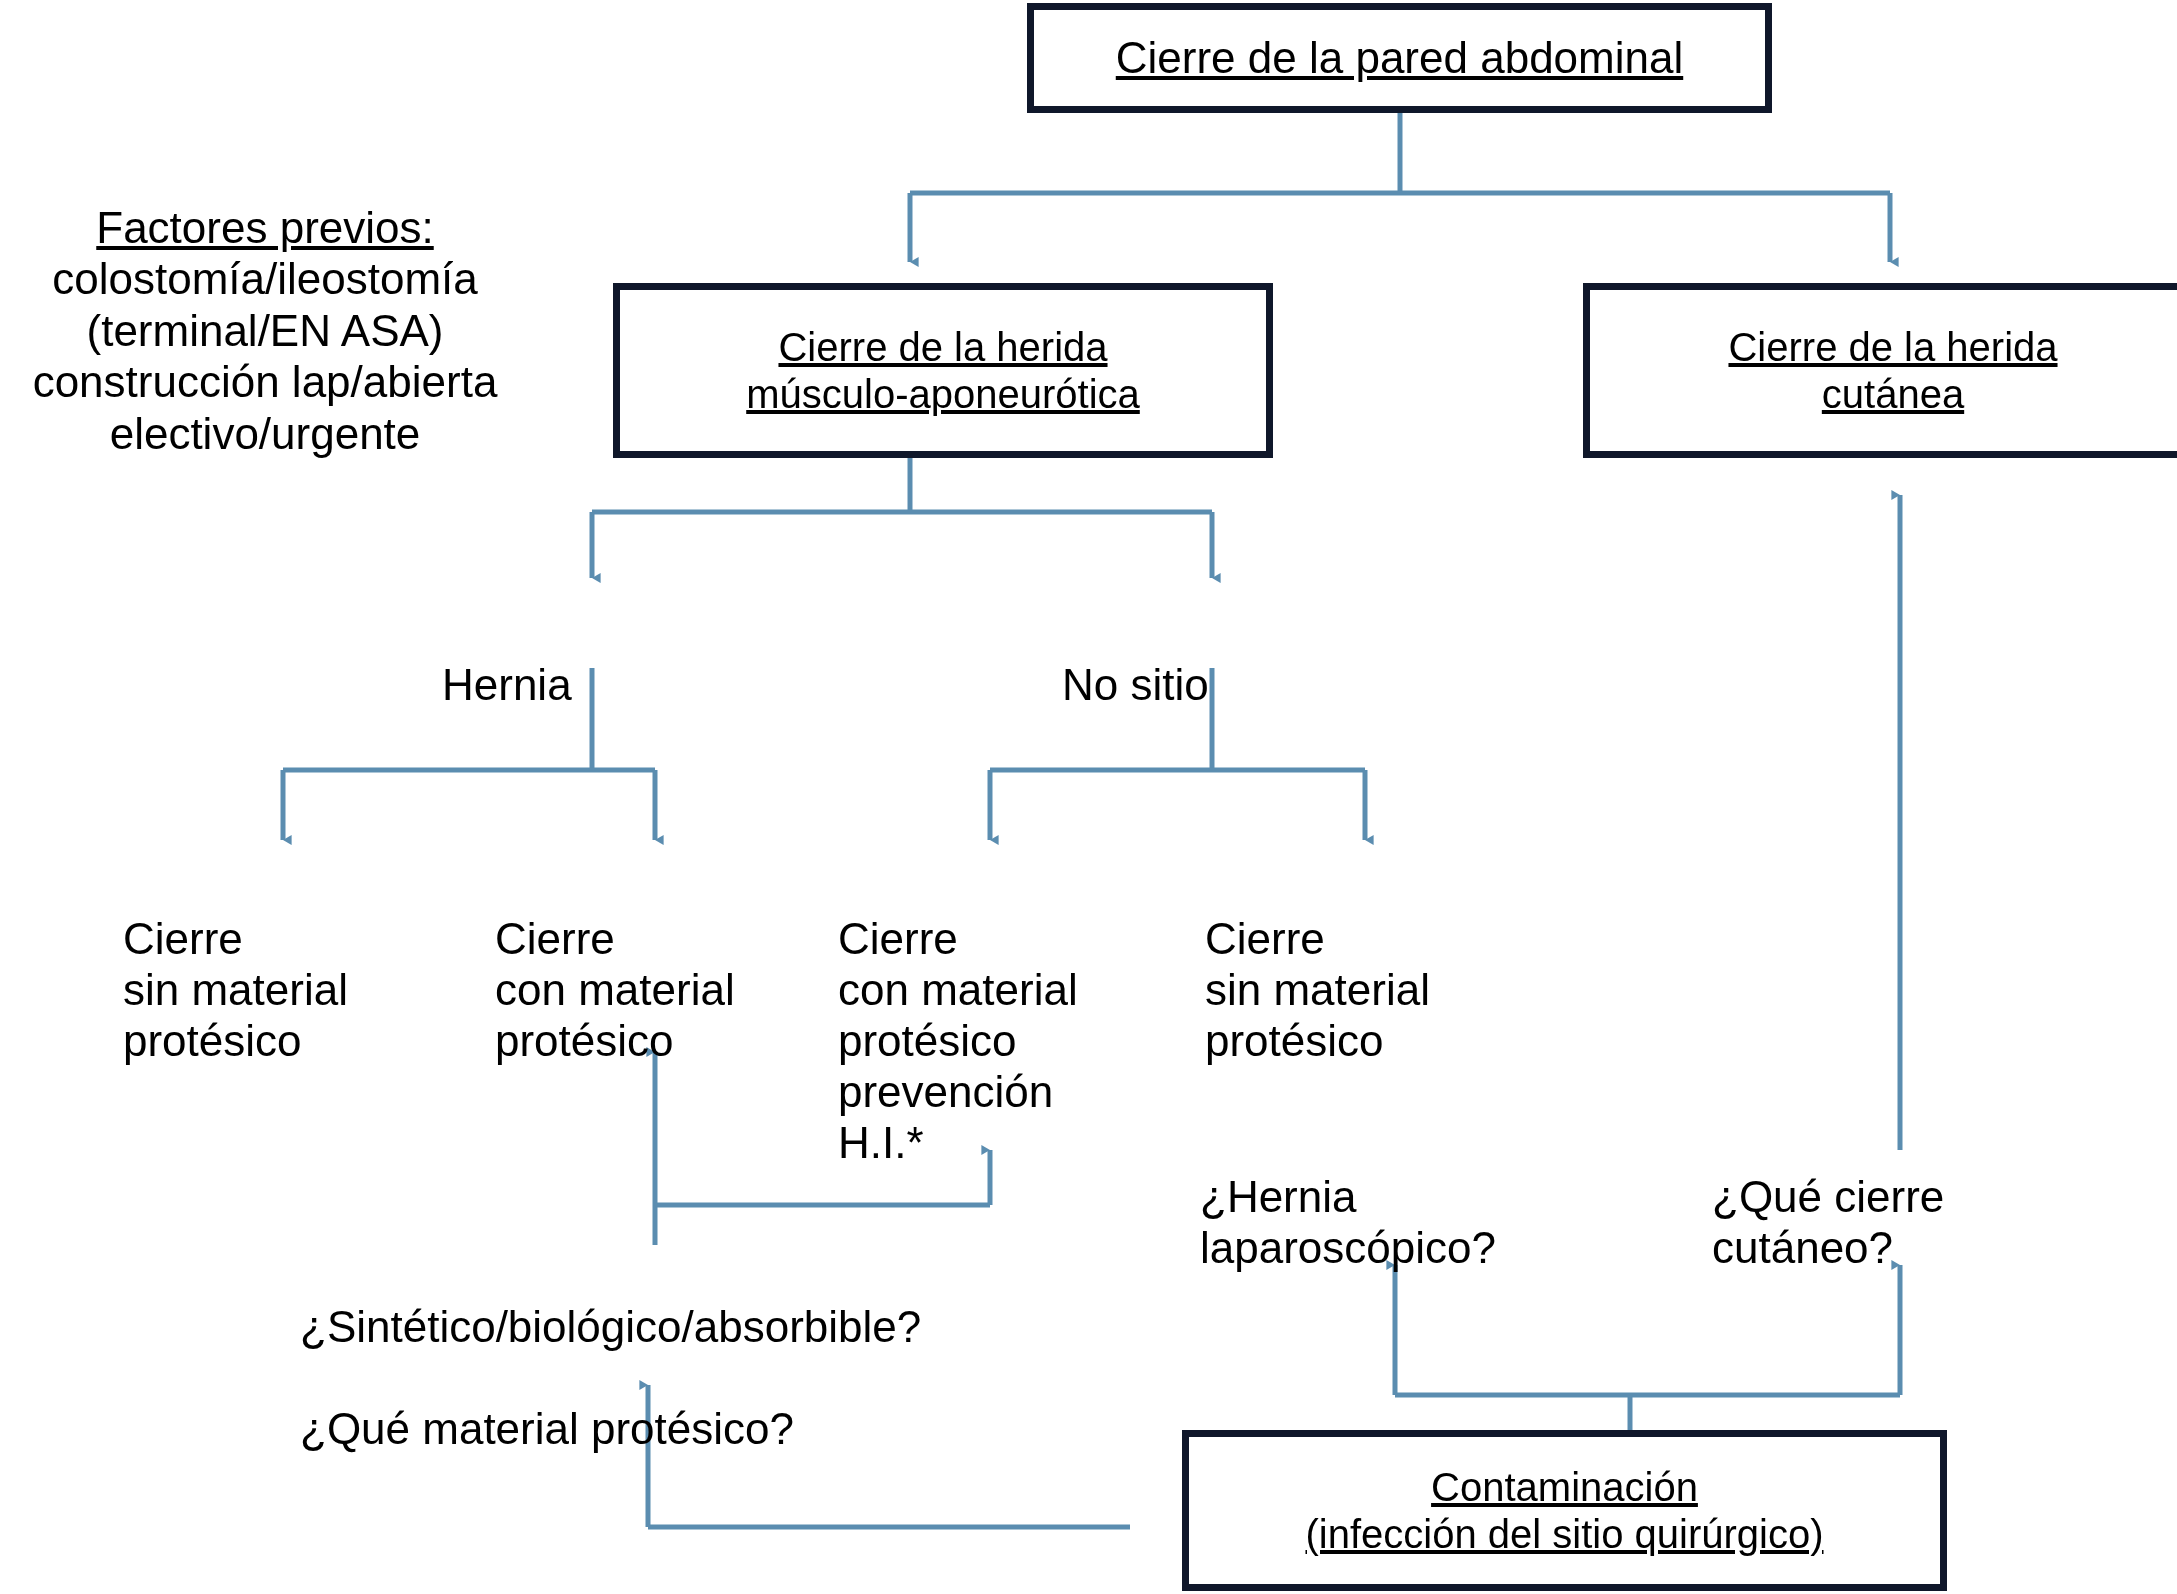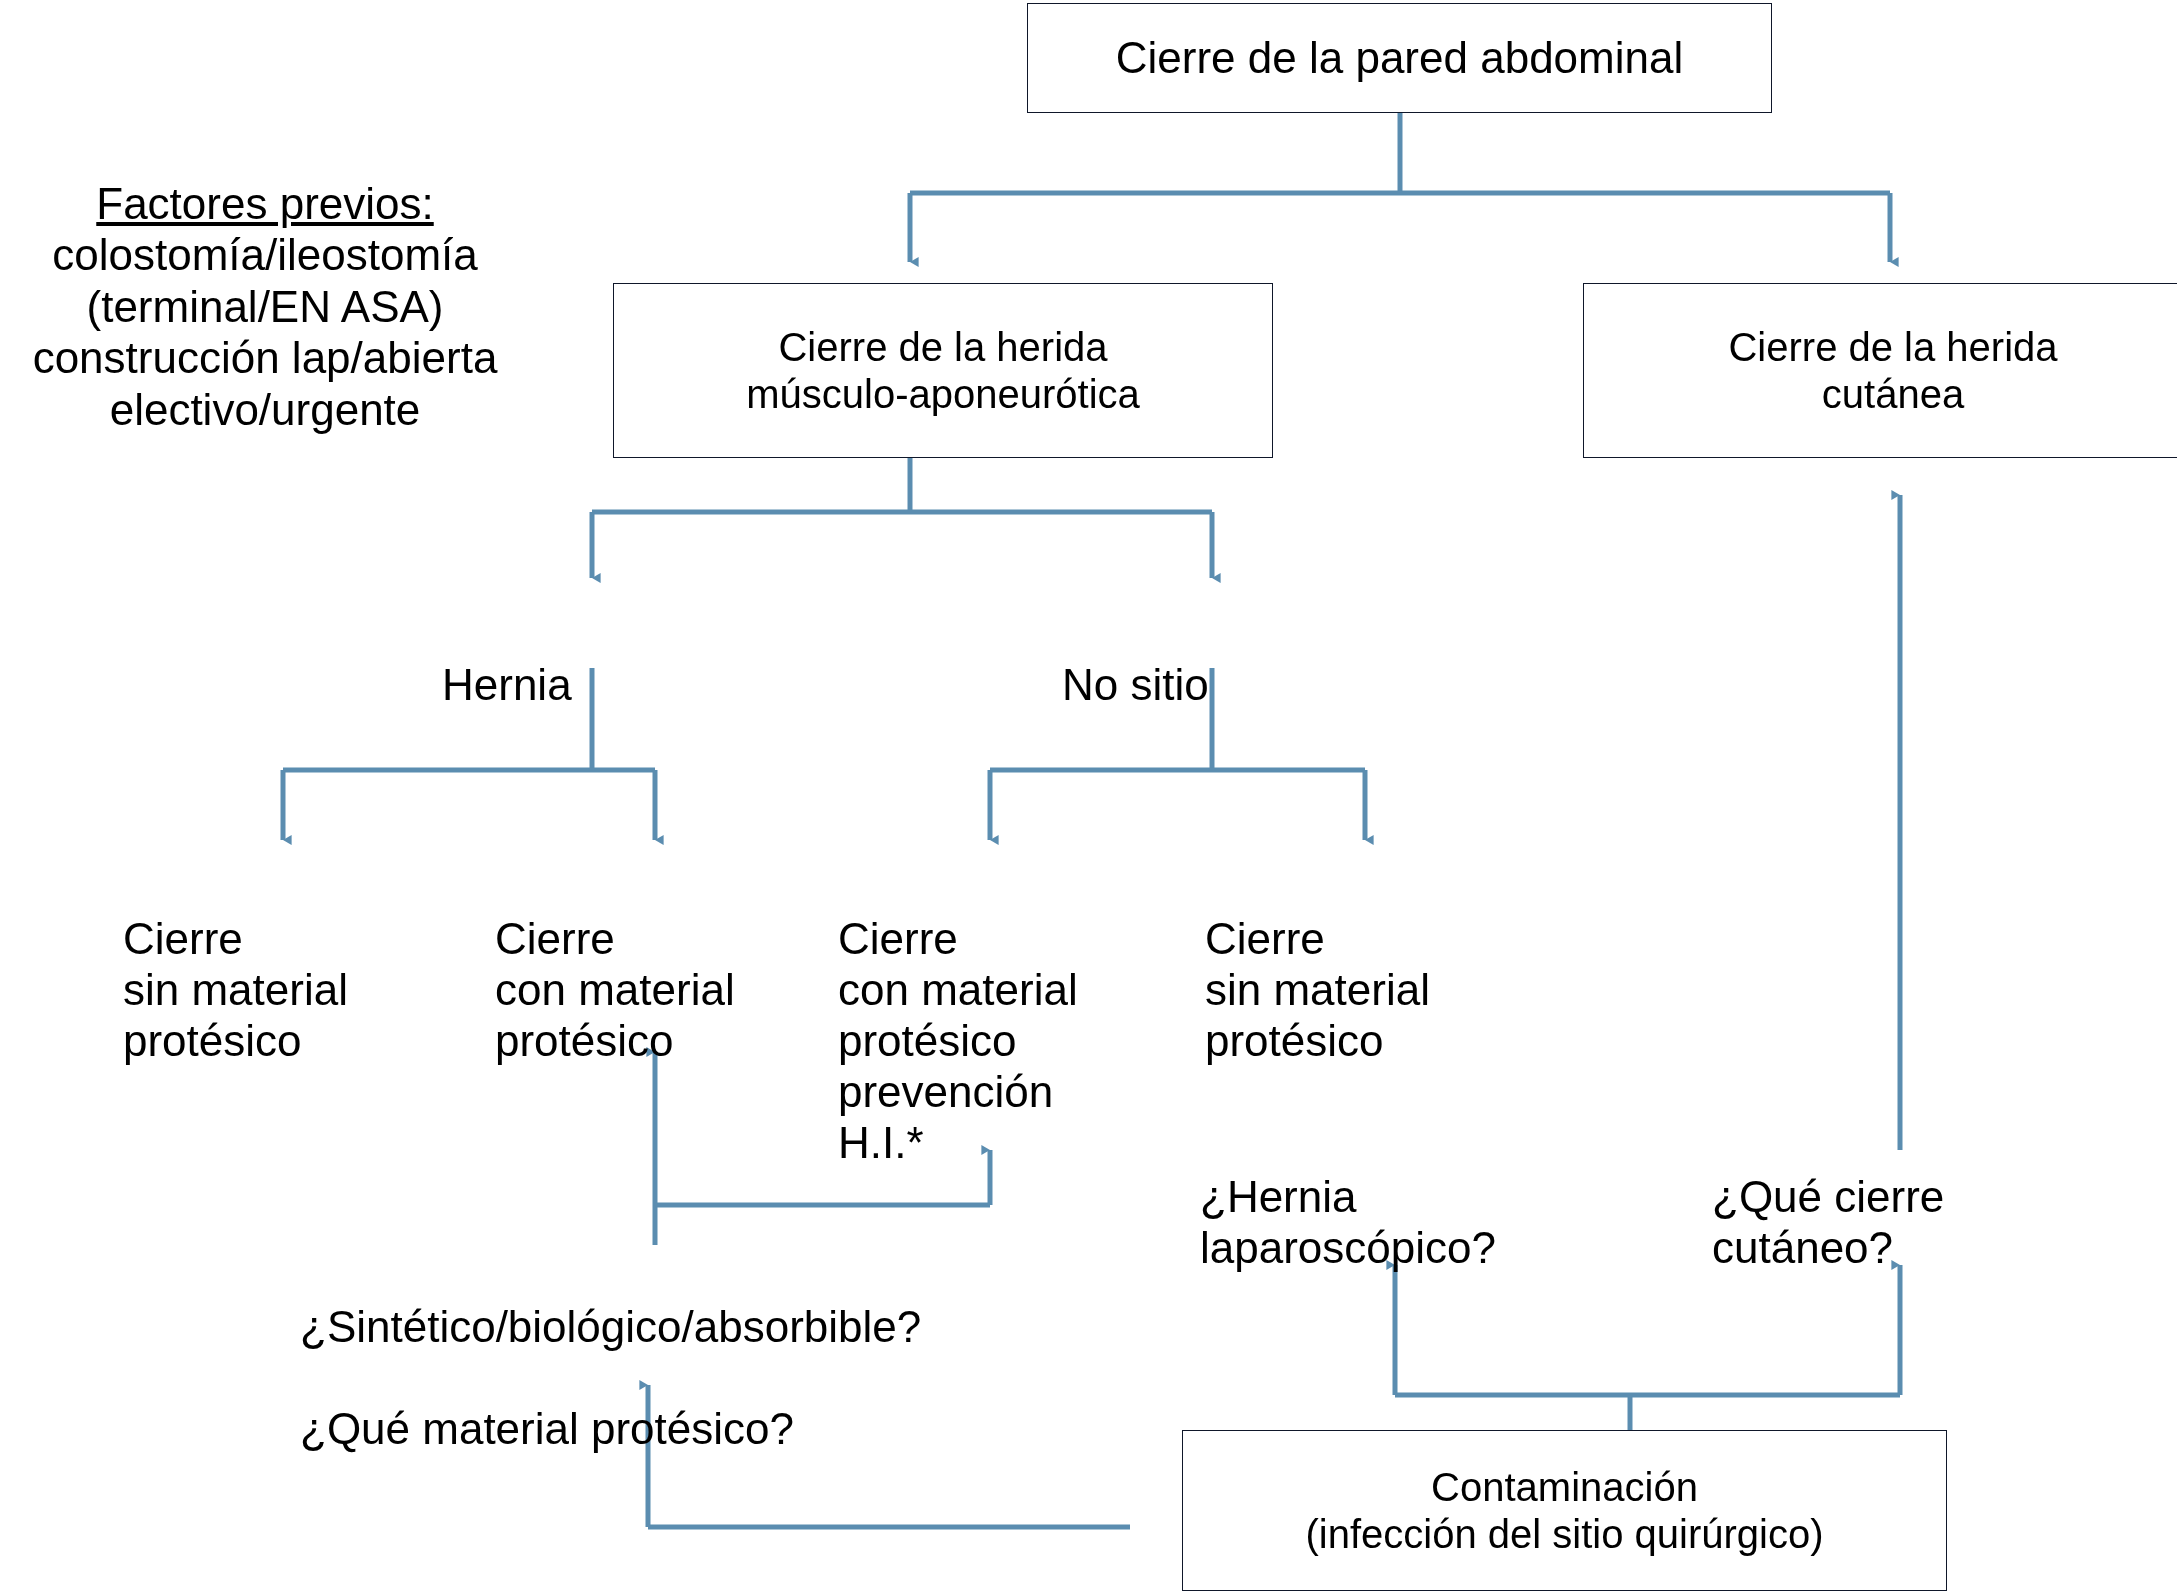--- a/index.html
+++ b/index.html
@@ -21,42 +21,44 @@
     position: absolute;
     left: 0;
     top: 0;
     width: 2177px;
     height: 1594px;
     pointer-events: none;
   }
   .node-box {
     position: absolute;
     box-sizing: border-box;
-    border: 1px solid #0f172a;
+    border: 7px solid #0f172a;
     background: #ffffff;
     display: flex;
     align-items: center;
     justify-content: center;
     text-align: center;
     line-height: 1.16;
     color: #000000;
+    text-decoration: underline;
   }
   .plain-label {
     position: absolute;
     box-sizing: border-box;
     line-height: 1.16;
     color: #000000;
     white-space: pre-line;
   }
   .note-block {
     position: absolute;
     box-sizing: border-box;
     text-align: center;
     line-height: 1.17;
     color: #000000;
+    margin-top: 24px;
   }
   .note-title {
     text-decoration: underline;
     display: block;
   }
   .note-body {
     display: block;
     white-space: pre-line;
   }
   .footnote {

